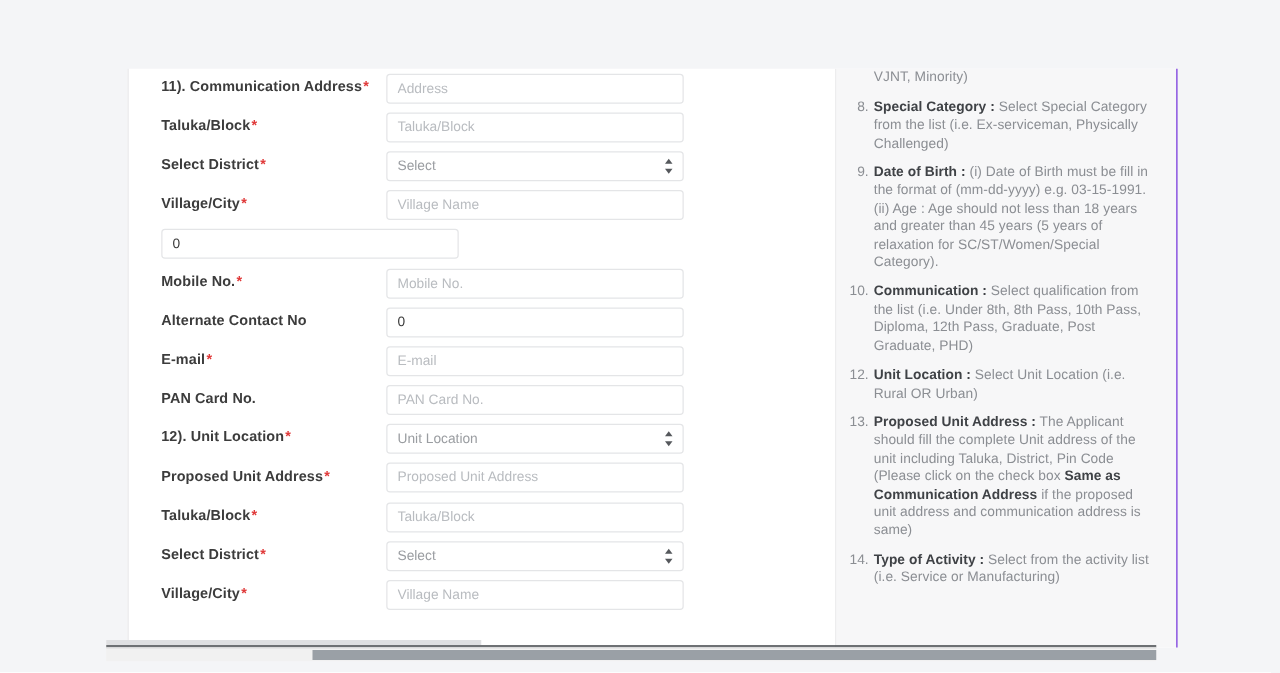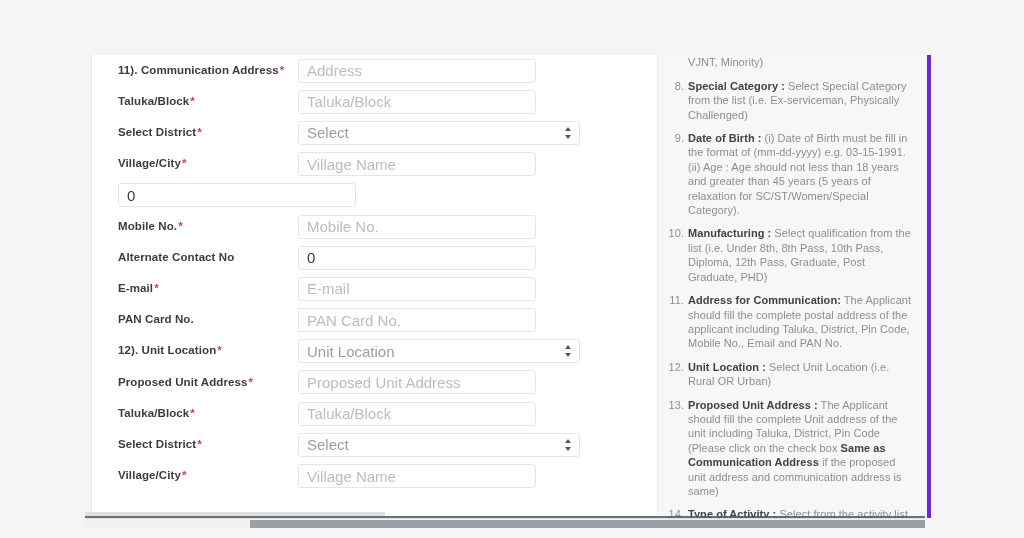--- a/index.html
+++ b/index.html
@@ -23,27 +23,27 @@
   .canvas {
     position: absolute;
     left: 0; top: 0;
     width: 1024px; height: 538px;
     background: #f4f5f7;
   }
 
   
   .content-card {
     position: absolute;
-    left: 91px;
+    left: 102px;
     top: 55px;
     width: 840px;
     height: 463px;
     background: #ffffff;
     border-left: 1px solid #e7e8ea;
-    border-right: 4px solid #6d28d9;
+    border-right: 1px solid #6d28d9;
     overflow: hidden;
     display: flex;
   }
 
   
   .form-col {
     position: relative;
     width: 553px;
     flex: 0 0 553px;
     padding: 0;
@@ -80,30 +80,30 @@
   }
 
   .txt-input,
   .sel-input {
     width: 238px;
     height: 24px;
     border: 1px solid #e4e5e7;
     border-radius: 3px;
     background: #ffffff;
     font-family: "Liberation Sans", sans-serif;
-    font-size: 15px;
+    font-size: 11px;
     color: #3a3a3a;
     padding: 0 8px;
     outline: none;
     box-shadow: 0 0 0 0 transparent;
   }
   .txt-input::placeholder { color: #b9bcc0; }
 
   .sel-input {
-    width: 282px;
+    width: 238px;
     appearance: none;
     -webkit-appearance: none;
     color: #9a9da1;
     padding-right: 28px;
   }
 
   .sel-wrap { position: relative; display: inline-block; }
   .sel-arrows {
     position: absolute;
     right: 8px;
@@ -299,22 +299,21 @@
       </div>
 
     <div class="gutter"></div>
 
     <div class="help-col">
       <div class="help-inner">
         <ol class="help-list" id="help-list">
             <li class="clipped"><span>Scheduled Caste, Scheduled Tribe, OBC, VJNT, Minority)</span></li>
             <li><span class="num">8.</span><b>Special Category :</b><span> Select Special Category from the list (i.e. Ex-serviceman, Physically Challenged)</span></li>
             <li><span class="num">9.</span><b>Date of Birth :</b><span> (i) Date of Birth must be fill in the format of (mm-dd-yyyy) e.g. 03-15-1991. (ii) Age : Age should not less than 18 years and greater than 45 years (5 years of relaxation for SC/ST/Women/Special Category).</span></li>
-            <li><span class="num">10.</span><b>Manufacturing :</b><span> Select qualification from the list (i.e. Under 8th, 8th Pass, 10th Pass, Diploma, 12th Pass, Graduate, Post Graduate, PHD)</span></li>
-            <li><span class="num">11.</span><b>Address for Communication:</b><span> The Applicant should fill the complete postal address of the applicant including Taluka, District, Pin Code, Mobile No., Email and PAN No.</span></li>
+            <li><span class="num">10.</span><b>Communication :</b><span> Select qualification from the list (i.e. Under 8th, 8th Pass, 10th Pass, Diploma, 12th Pass, Graduate, Post Graduate, PHD)</span></li>
             <li><span class="num">12.</span><b>Unit Location :</b><span> Select Unit Location (i.e. Rural OR Urban)</span></li>
             <li><span class="num">13.</span><b>Proposed Unit Address :</b><span> The Applicant should fill the complete Unit address of the unit including Taluka, District, Pin Code (Please click on the check box </span><b>Same as Communication Address</b><span> if the proposed unit address and communication address is same)</span></li>
             <li><span class="num">14.</span><b>Type of Activity :</b><span> Select from the activity list (i.e. Service or Manufacturing)</span></li>
           </ol>
       </div>
     </div>
 
   </div>
 
   <div class="bottom-shade"></div>

